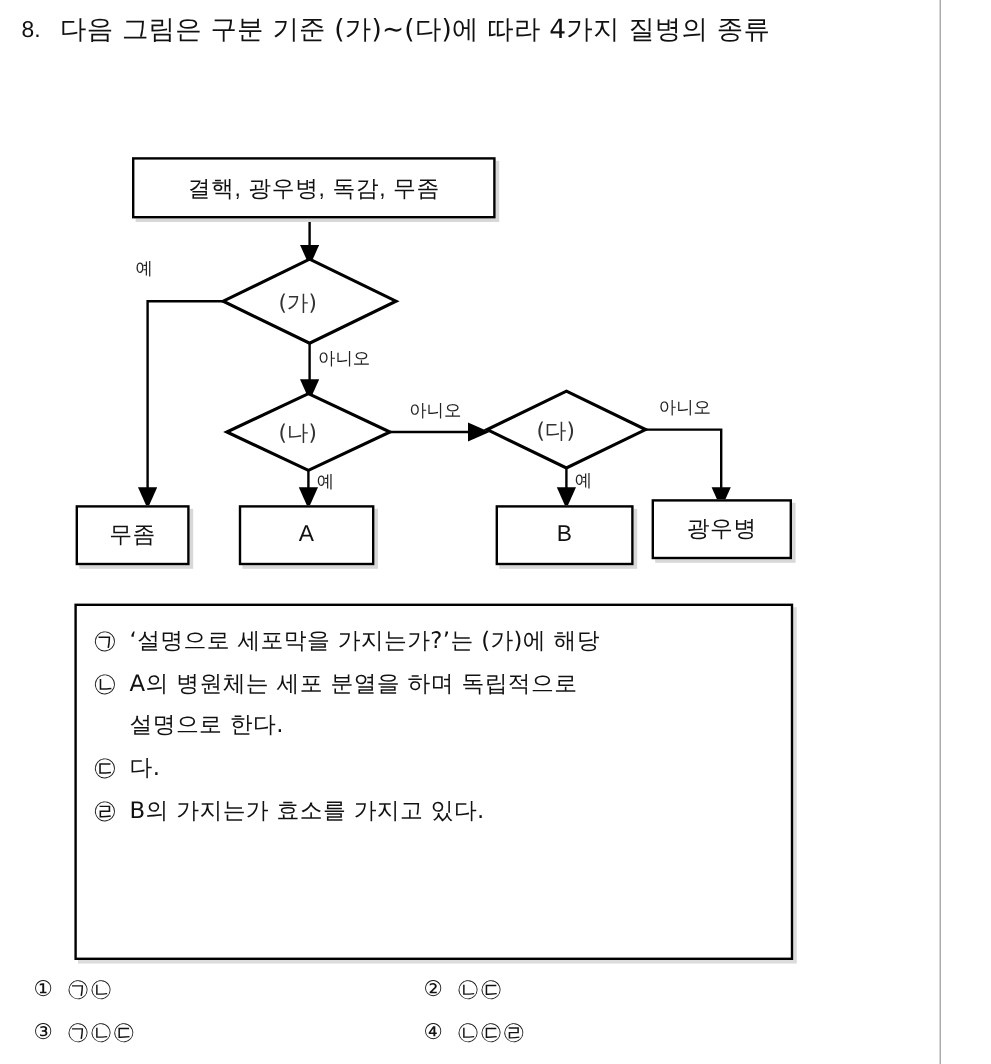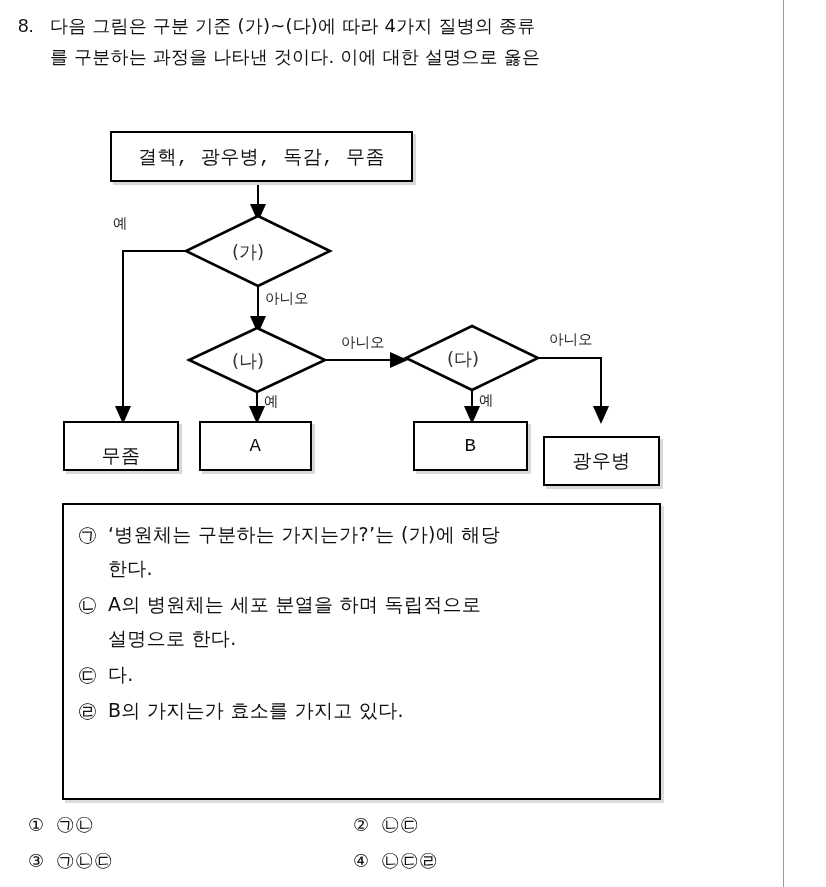--- a/index.html
+++ b/index.html
@@ -41,21 +41,21 @@
     width: 32px;
     flex: 0 0 32px;
     font-size: 19px;
     line-height: 31px;
     font-family: "Liberation Sans", sans-serif;
   }
   .q-body {
     flex: 1 1 auto;
   }
   .q-line {
-    font-size: 18px;
+    font-size: 22px;
     line-height: 31px;
     letter-spacing: 0.2px;
     white-space: nowrap;
     font-family: "DejaVu Sans", sans-serif;
   }
 
   
   .flowchart {
     position: absolute;
     left: 0;
@@ -68,21 +68,21 @@
     left: 0;
     top: 0;
   }
   .node {
     position: absolute;
     box-sizing: border-box;
     display: flex;
     align-items: center;
     justify-content: center;
     background: #ffffff;
-    font-family: Liberation Mono, monospace;
+    font-family: Liberation Sans, sans-serif;
   }
   .box {
     border: 2px solid #000000;
     font-size: 19px;
     letter-spacing: 0.5px;
   }
   .box-shadow {
     box-shadow: 3px 3px 0 #d8d8d8;
   }
   .diamond-label {
@@ -166,21 +166,20 @@
 </head>
 <body>
 
 <div class="column-divider"></div>
 
 <div class="question">
   <div class="q-row">
     <div class="q-number">8.</div>
     <div class="q-body">
       <div class="q-line">다음 그림은 구분 기준 (가)~(다)에 따라 4가지 질병의 종류</div>
-      <div class="q-line">를 구분하는 과정을 나타낸 것이다. 이에 대한 설명으로 옳은</div>
     </div>
   </div>
 </div>
 
 <div class="flowchart">
 
   <svg class="fc-svg" width="760" height="370">
     <defs>
       <marker id="arrow" markerWidth="9" markerHeight="9" refX="4.5" refY="4" orient="auto">
         <path d="M0,0 L9,4 L0,8 z" fill="#000000"></path>
@@ -216,41 +215,40 @@
   <div class="diamond-label" style="left:232px; top:229px;">(나)</div>
   <div class="diamond-label" style="left:447px; top:227px;">(다)</div>
 
   <div class="edge-label" style="left:113px; top:94px;">예</div>
   <div class="edge-label" style="left:265px; top:169px;">아니오</div>
   <div class="edge-label" style="left:341px; top:213px;">아니오</div>
   <div class="edge-label" style="left:264px; top:272px;">예</div>
   <div class="edge-label" style="left:479px; top:271px;">예</div>
   <div class="edge-label" style="left:549px; top:210px;">아니오</div>
 
-  <div class="node box box-shadow" style="left:63px; top:301px; width:116px; height:50px;align-items:flex-end;">
+  <div class="node box box-shadow" style="left:63px; top:301px; width:95px; height:50px;">
     <span>무좀</span>
   </div>
   <div class="node box box-shadow" style="left:199px; top:301px; width:113px; height:50px;">
     <span>A</span>
   </div>
   <div class="node box box-shadow" style="left:413px; top:301px; width:115px; height:50px;">
     <span>B</span>
   </div>
-  <div class="node box box-shadow" style="left:543px; top:316px; width:117px; height:50px;">
+  <div class="node box box-shadow" style="left:543px; top:296px; width:117px; height:50px;">
     <span>광우병</span>
   </div>
 </div>
 
 <div class="bogi">
 
   <div class="bogi-item">
     <div class="bogi-marker">㉠</div>
     <div class="bogi-text">
-      <div class="bogi-line">‘병원체는 구분하는 가지는가?’는 (가)에 해당</div>
-      <div class="bogi-line">한다.</div>
+      <div class="bogi-line">‘설명으로 세포막을 가지는가?’는 (가)에 해당</div>
     </div>
   </div>
 
   <div class="bogi-item">
     <div class="bogi-marker">㉡</div>
     <div class="bogi-text">
       <div class="bogi-line">A의 병원체는 세포 분열을 하며 독립적으로</div>
       <div class="bogi-line">설명으로 한다.</div>
     </div>
   </div>

